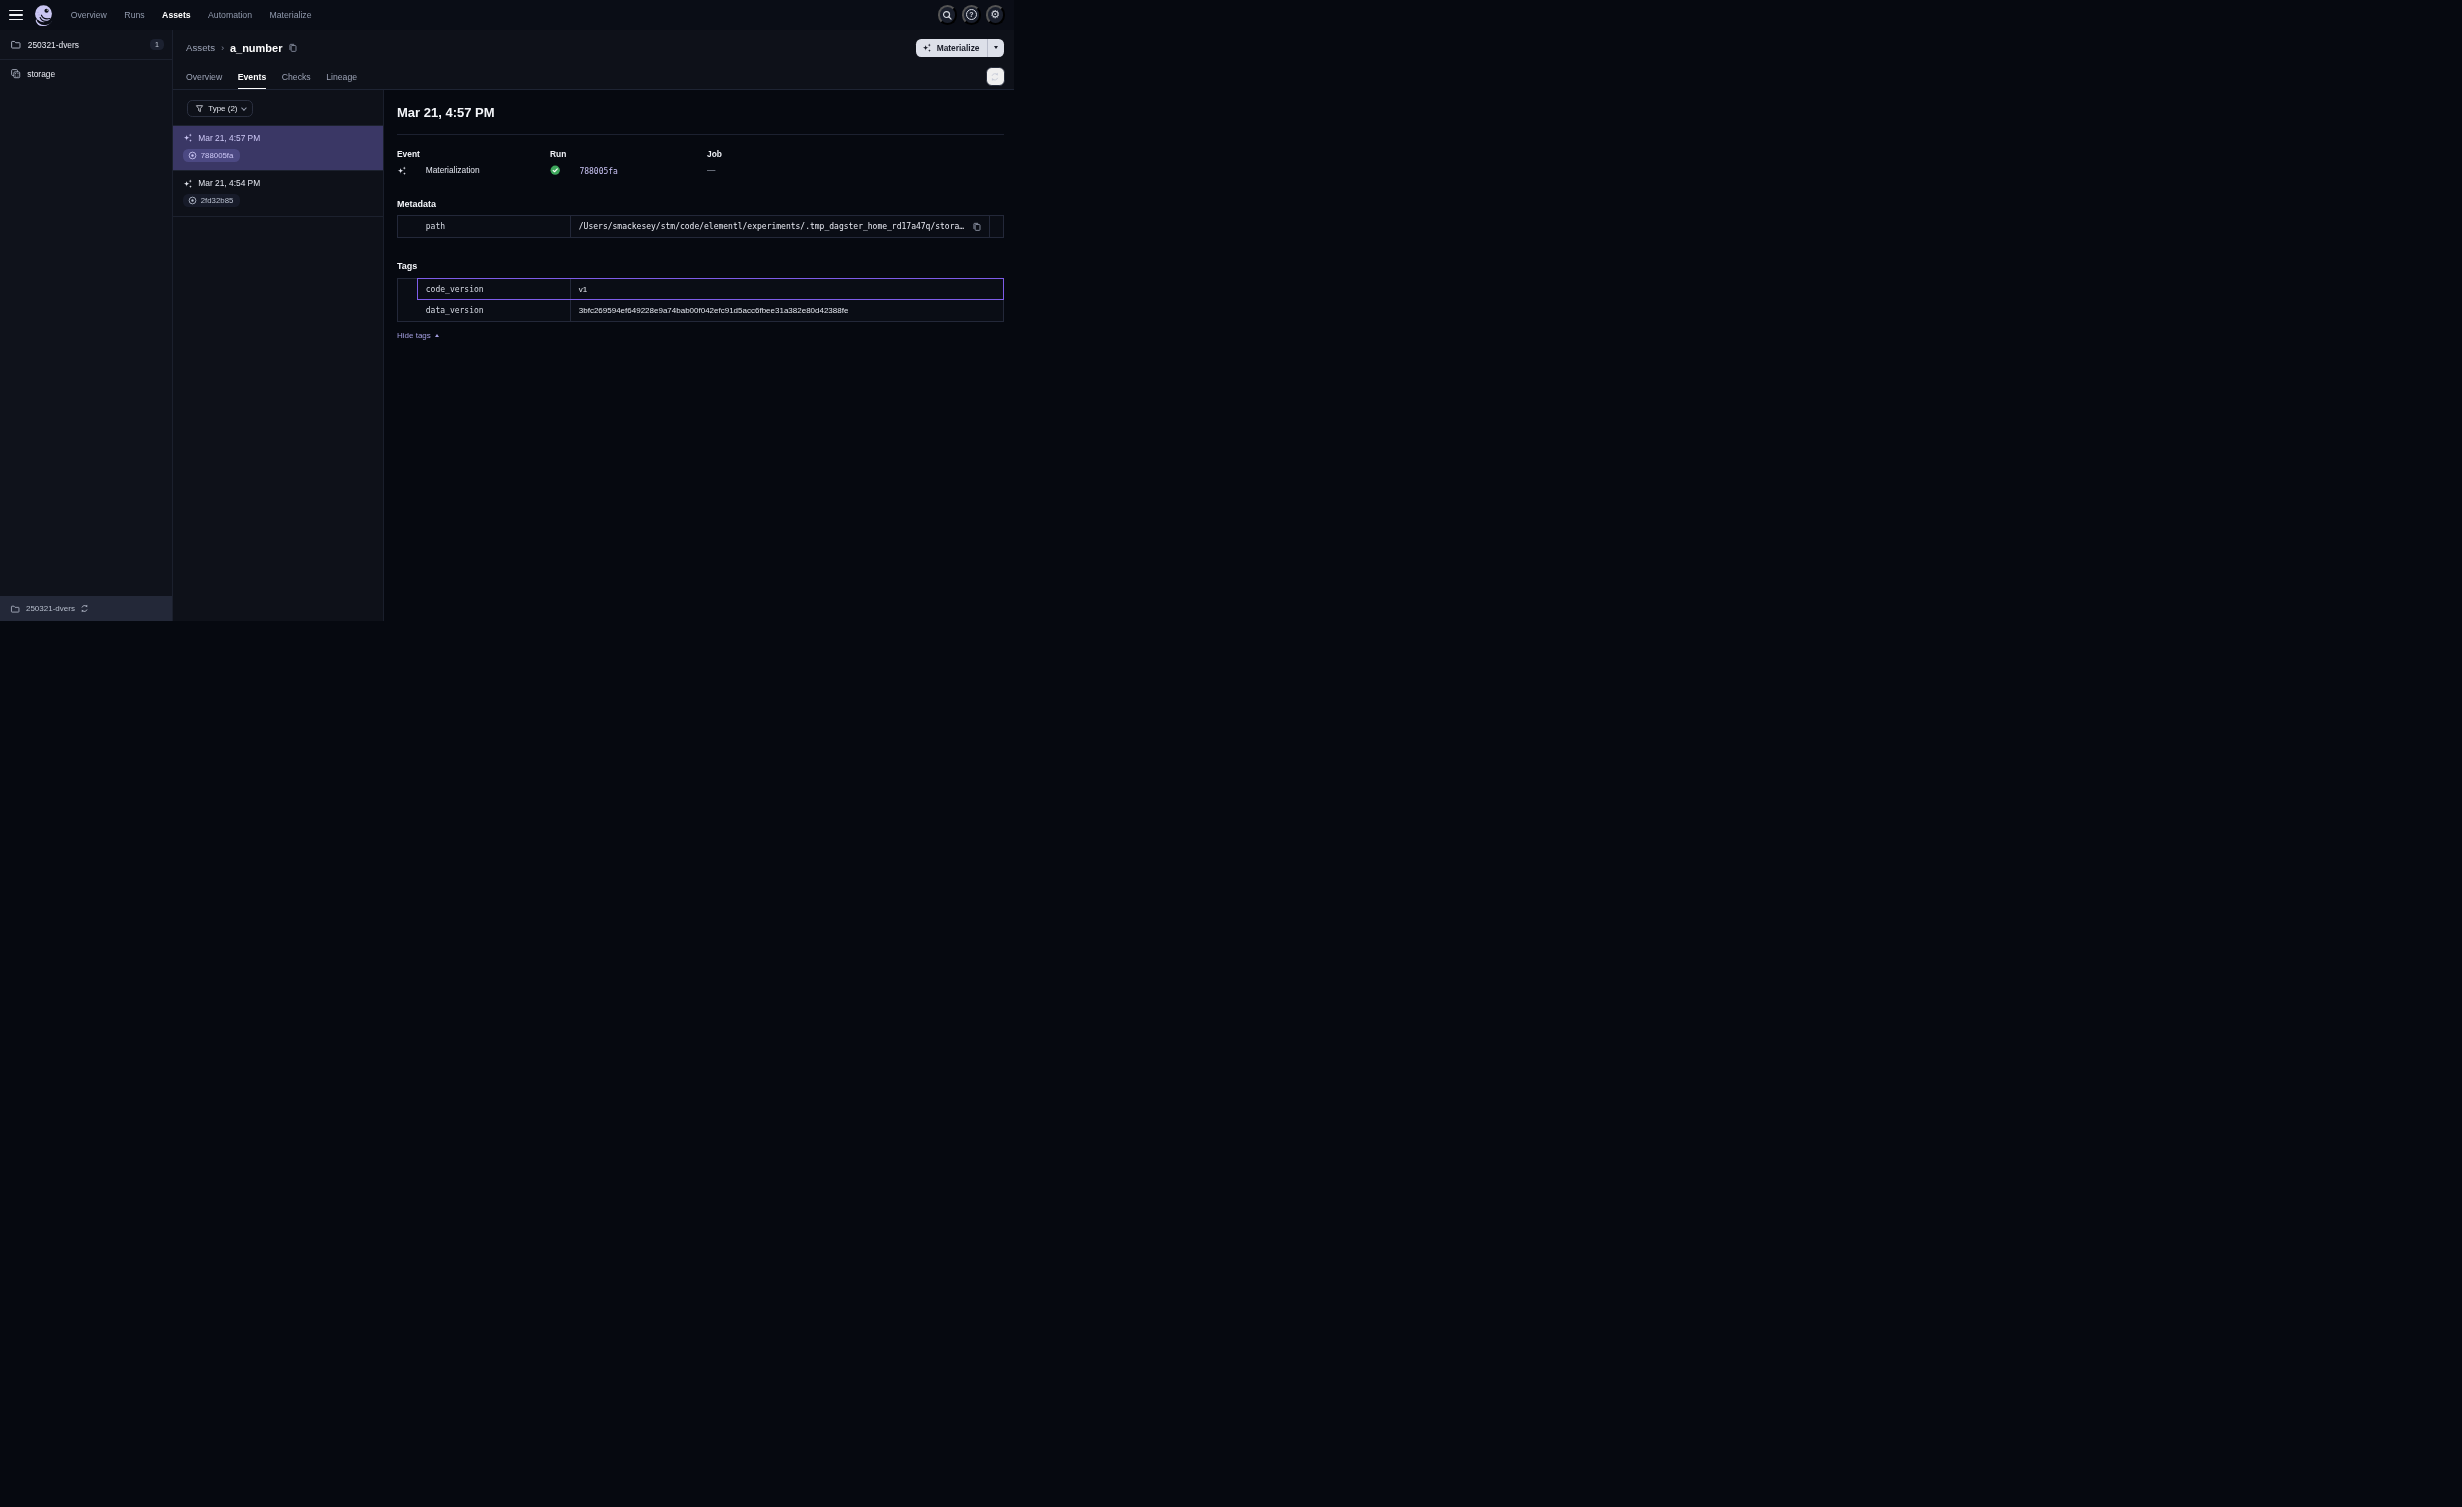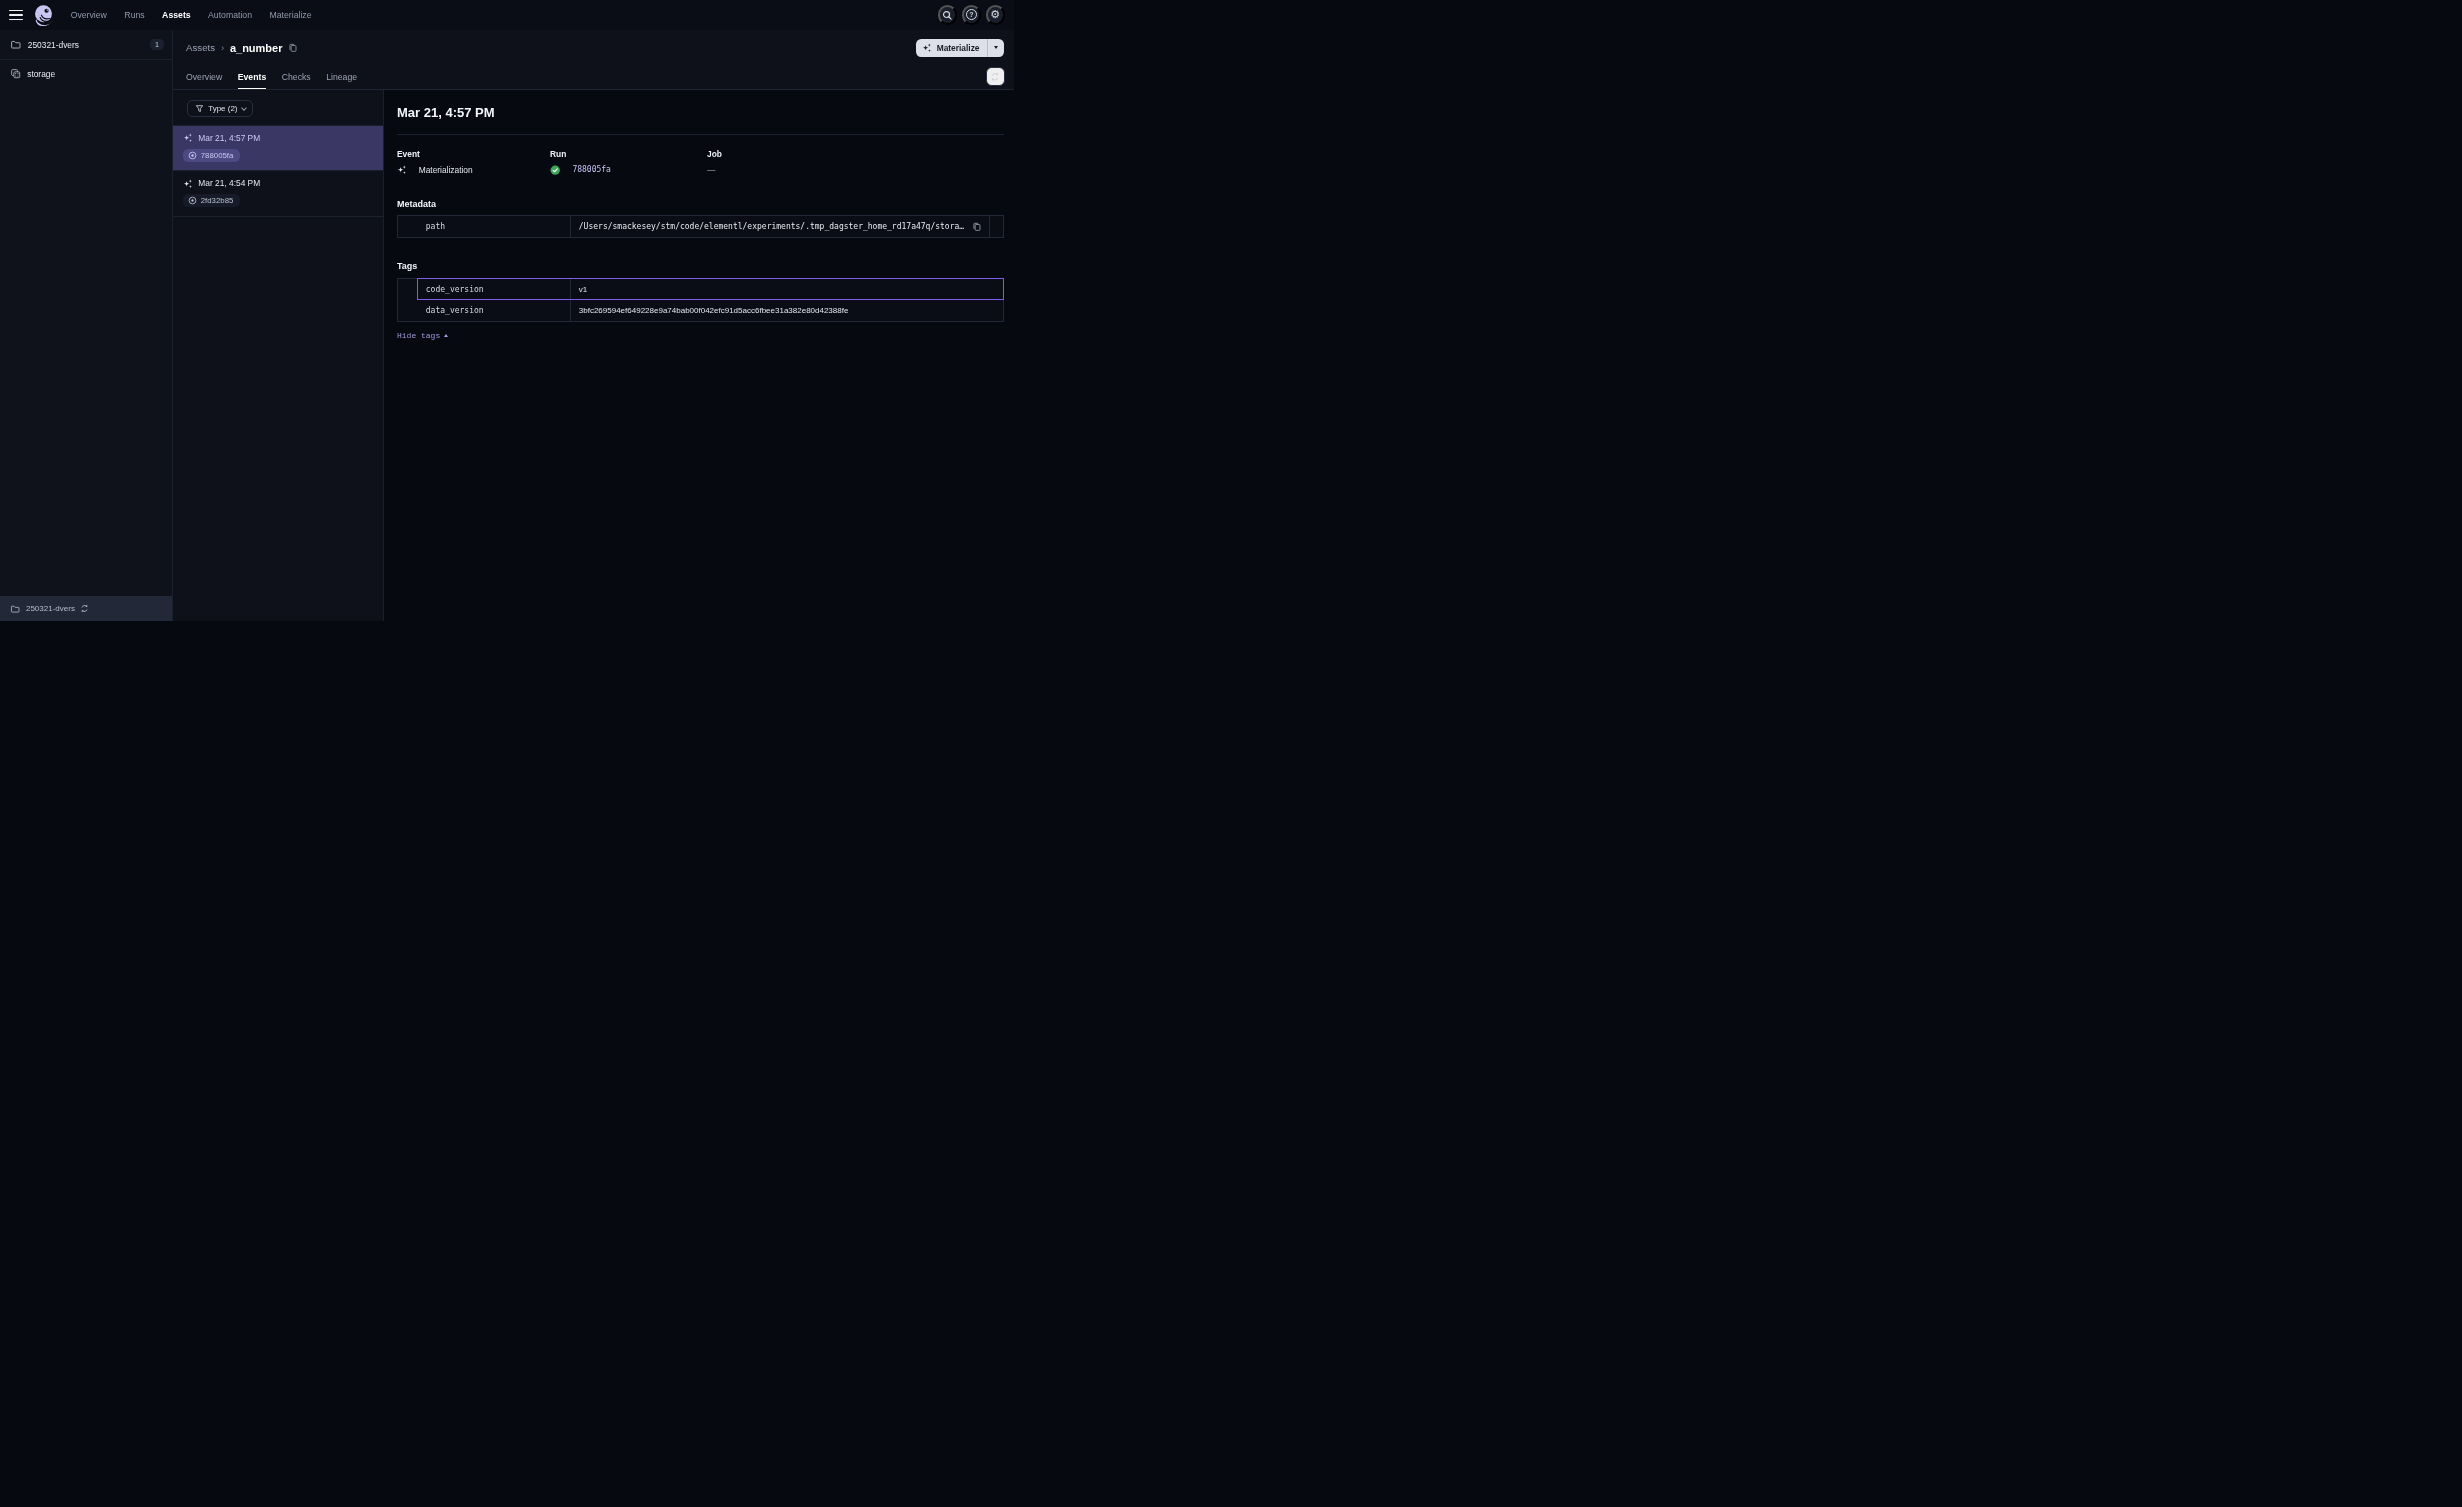--- a/index.html
+++ b/index.html
@@ -79,37 +79,37 @@
   .event-item.selected { background:#3A3765; }
   .event-item.selected .event-ts { color:#CDC8F6; }
   .event-item.selected .run-pill { background:#4C4983; color:#CDC8F6; }
 
   
   .main { flex:1; background:#060910; padding:15.5px 9.7px 0 13px; min-width:0; }
   .detail-title { font-size:13px; font-weight:700; color:#F4F6FA; }
   .title-divider { margin-top:13.6px; border-top:0.6px solid #1C2130; }
   .info-grid { margin-top:14px; display:grid; grid-template-columns:153px 157px 1fr; }
   .info-label { font-size:8.4px; font-weight:700; color:#EFF1F6; margin-bottom:6.5px; }
-  .info-value { display:flex; align-items:flex-start; gap:12px; font-size:8.4px; color:#E3E6EF; }
+  .info-value { display:flex; align-items:flex-end; gap:19px; font-size:8.4px; color:#E3E6EF; }
   .mono { font-family:"DejaVu Sans Mono", monospace; }
   .run-link { font-size:8px; color:#C9C3F4; cursor:pointer; }
   .job-dash { color:#99A0B0; }
 
   .section-heading { margin:23px 0 6.5px; font-size:9px; font-weight:700; color:#F4F6FA; }
   .data-table { border:0.6px solid #232839; background:#0A0D15;padding-left:20px; }
   .t-row { display:grid; grid-template-columns:153px 1fr; }
   .t-row.with-gutter { grid-template-columns:153px 1fr 14.2px; }
   .t-row + .t-row { border-top:0.6px solid #232839; }
   .t-key { padding:5.8px 7.8px; border-right:0.6px solid #232839; font-size:8px; color:#D6DAE4; }
   .t-val { padding:5.8px 7.8px; font-size:8px; color:#E3E6EE; display:flex; align-items:center; gap:5.2px; min-width:0;}
   .t-gutter { border-left:0.6px solid #232839; }
   .path-link { color:#E8EAF2; text-decoration:underline; text-underline-offset:1.9px; cursor:pointer; white-space:nowrap; overflow:hidden; text-overflow:ellipsis; }
   .copy-btn { color:#9AA1B2; cursor:pointer; flex-shrink:0; background:none; border:none; padding:0; display:flex;}
   .t-row.highlighted { outline:1.9px solid #7D5CE8; outline-offset:0.6px; position:relative; z-index:2; }
-  .hide-tags { margin-top:9px; display:inline-flex; align-items:center; gap:4px; font-size:8px; color:#A29DDE; cursor:pointer; background:none; border:none;font-family:Liberation Mono, monospace;}
+  .hide-tags { margin-top:9px; display:inline-flex; align-items:center; gap:4px; font-size:8px; color:#A29DDE; cursor:pointer; background:none; border:none;}
   .caret-up-solid { width:0; height:0; border-left:2.6px solid transparent; border-right:2.6px solid transparent; border-bottom:3.2px solid #A29DDE; }
 </style>
 </head>
 <body>
 
 <svg width="0" height="0" style="position:absolute">
   <defs>
     <g id="i-sparkle">
       <path d="M9 4.5 Q9 12 16.5 12 Q9 12 9 19.5 Q9 12 1.5 12 Q9 12 9 4.5 Z"></path>
       <path d="M18 1 Q18 5 22 5 Q18 5 18 9 Q18 5 14 5 Q18 5 18 1 Z"></path>

